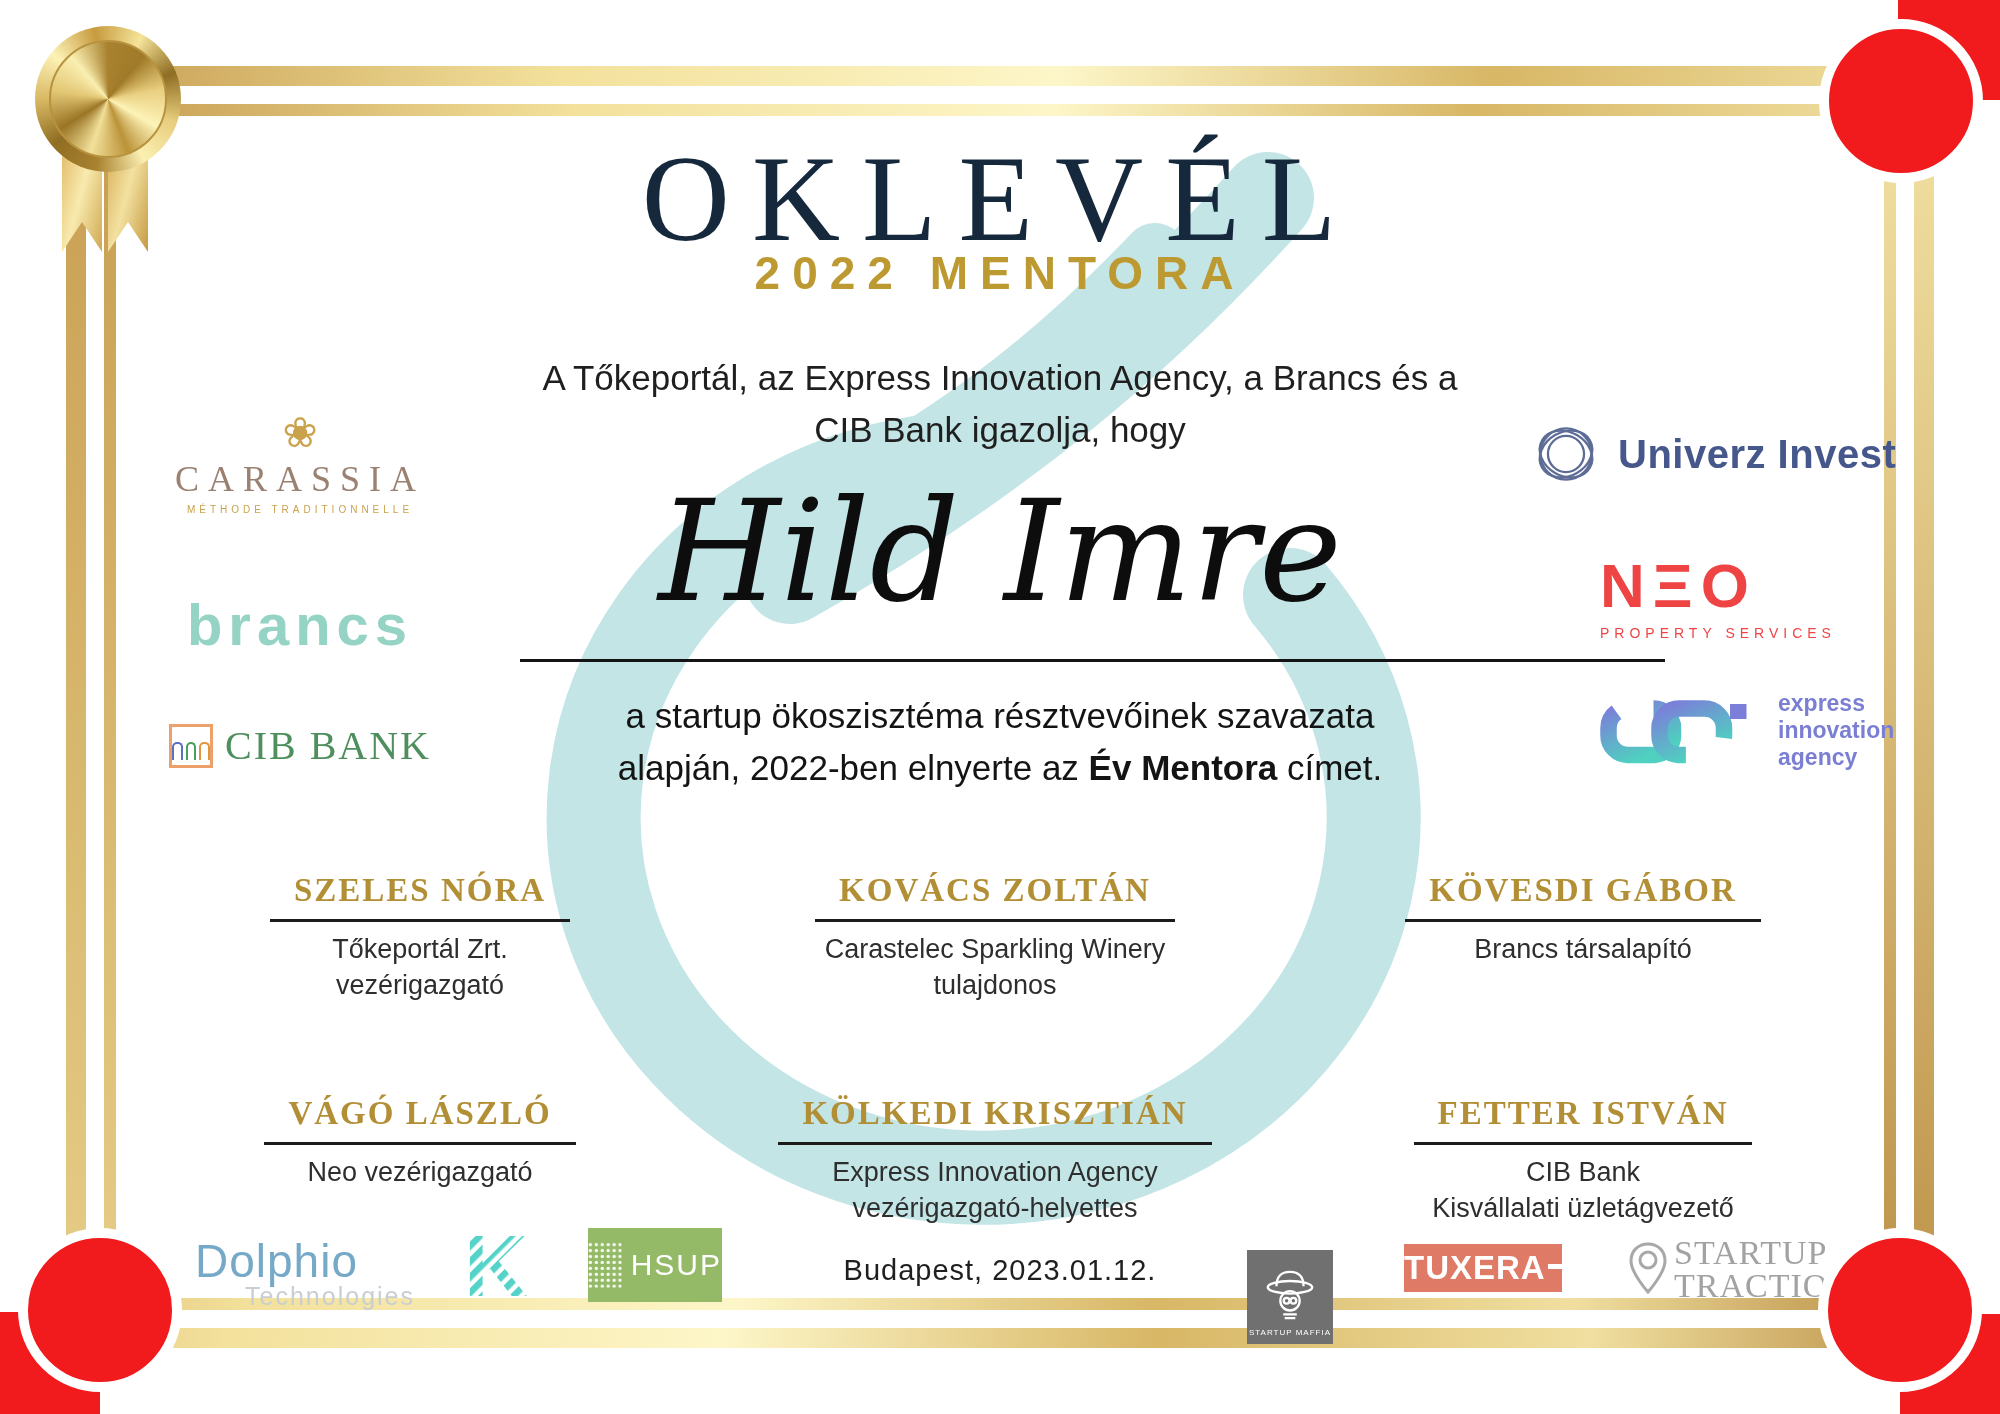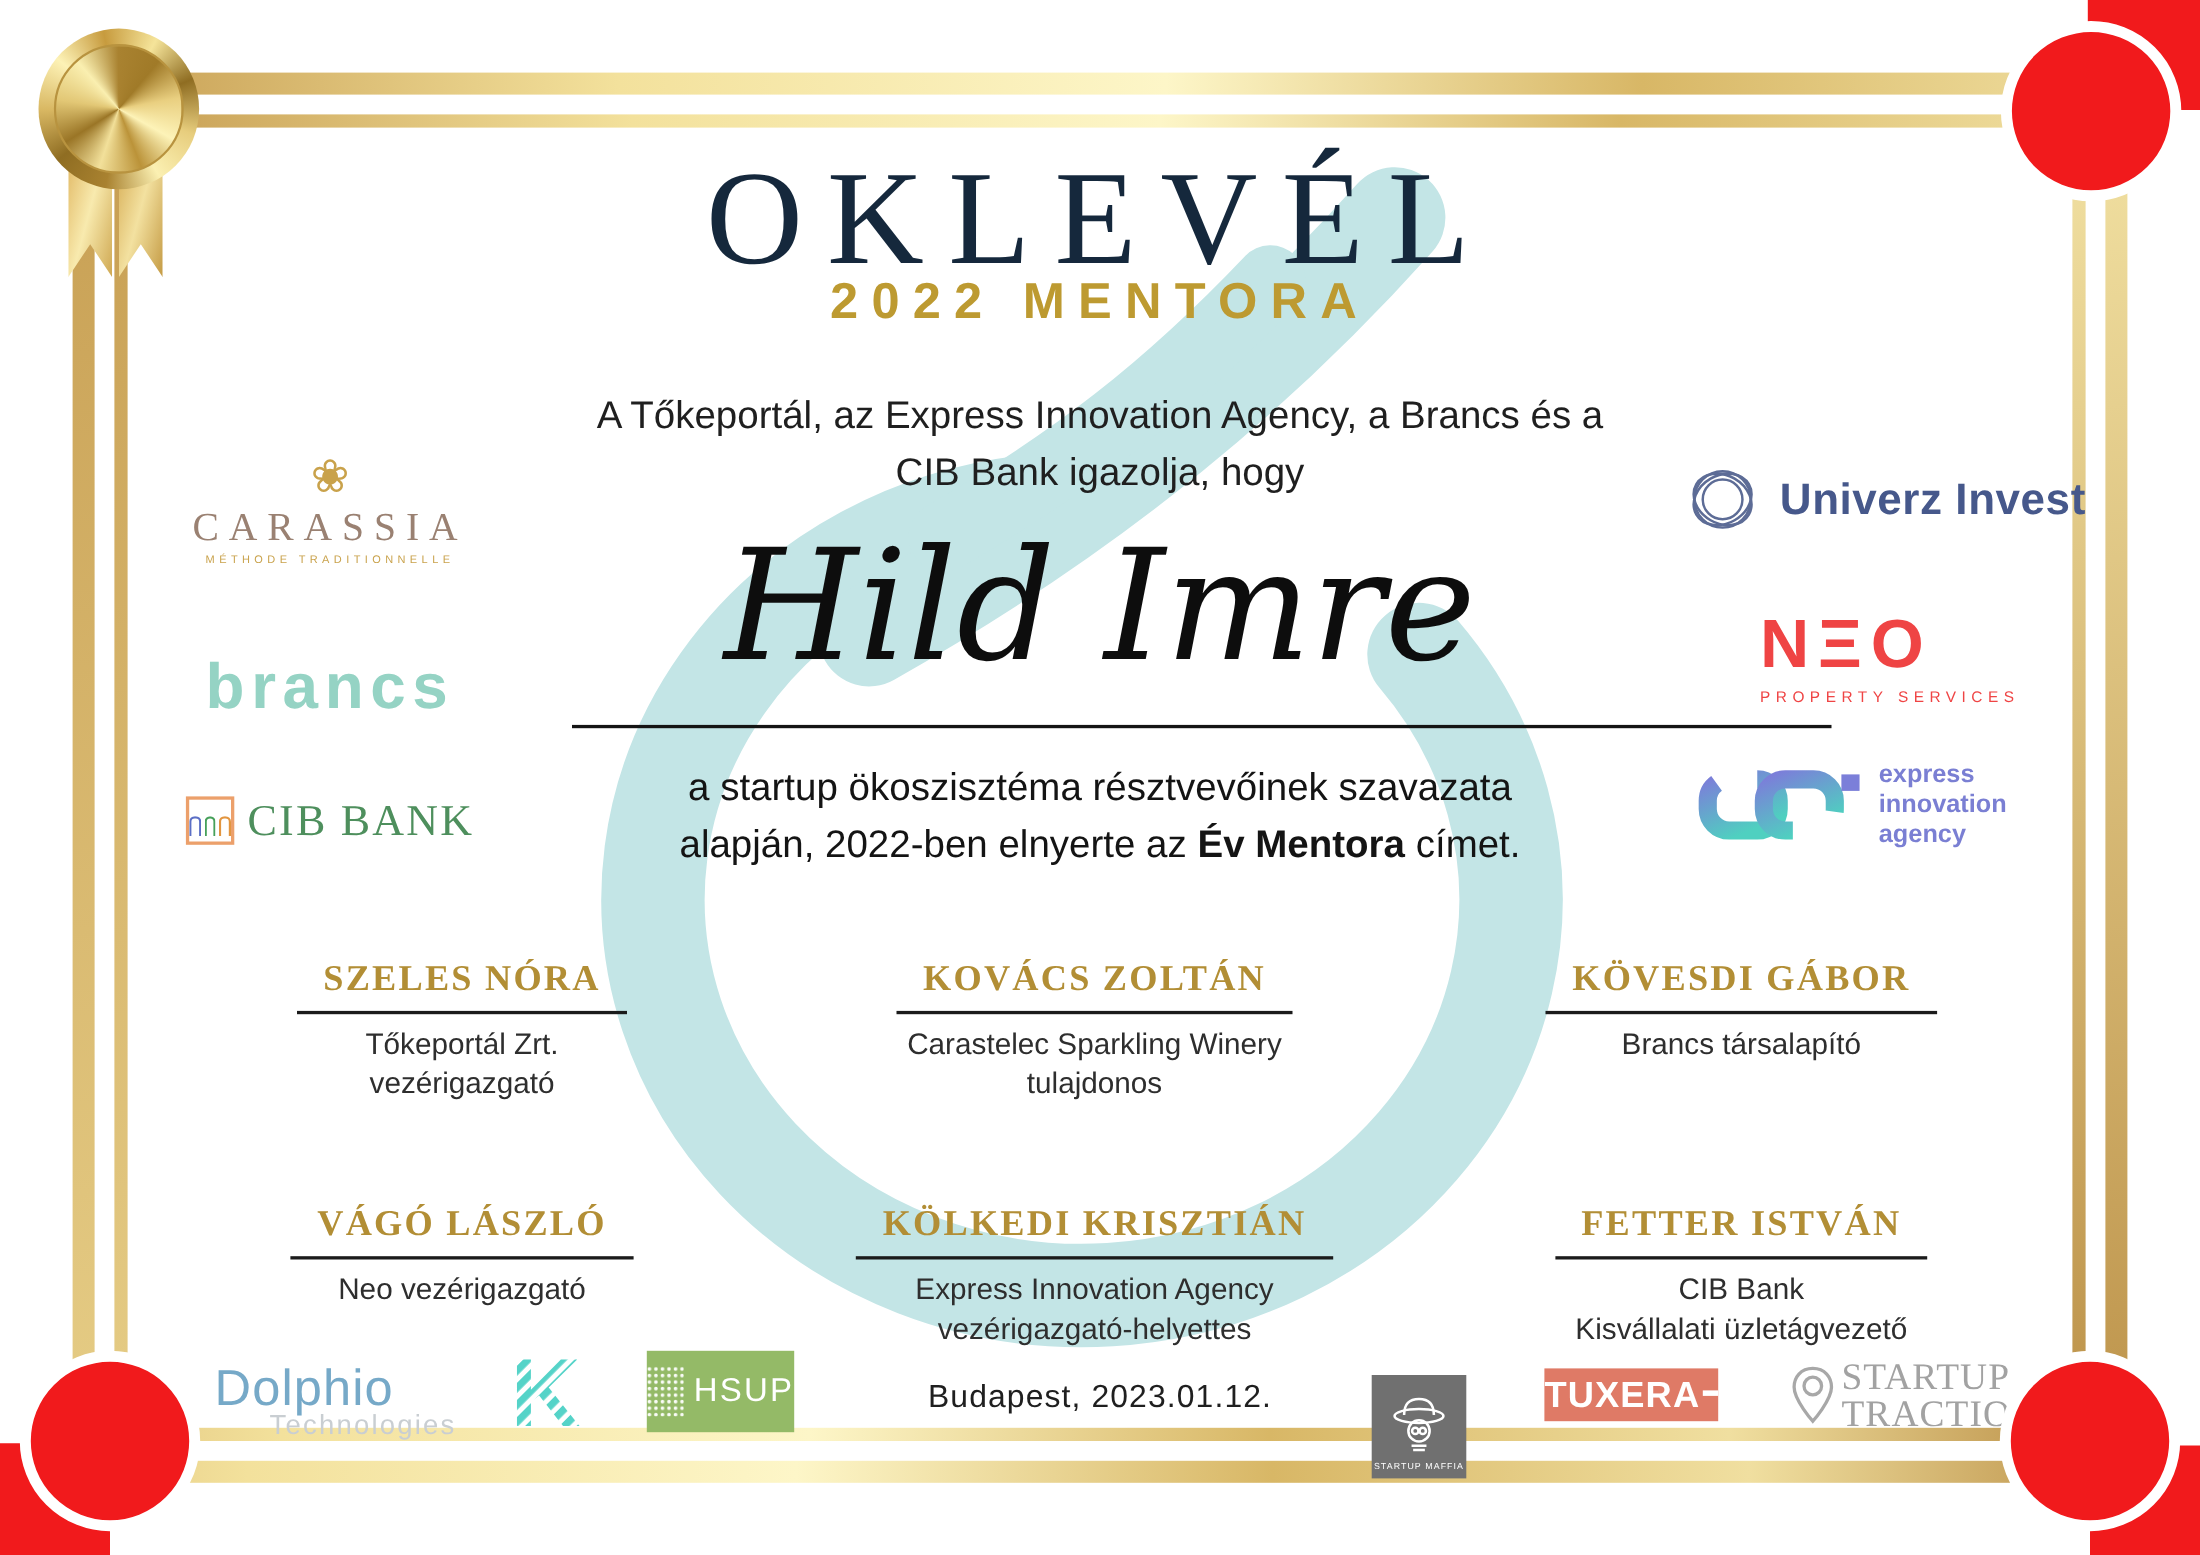--- a/index.html
+++ b/index.html
@@ -65,21 +65,21 @@
   .cib .arch{width:8px;height:16px;border:2.5px solid;border-bottom:none;border-radius:5px 5px 0 0;}
   .cib .a1{border-color:#5b6fc5;} .cib .a2{border-color:#46a05a;} .cib .a3{border-color:#e2953f;}
   .cib .word{font-family:"Liberation Serif",serif;font-size:40px;letter-spacing:2px;color:#4e8f5d;}
 
   
   .univerz{left:1528px;top:416px;width:390px;display:flex;align-items:center;gap:14px;z-index:2;}
   .univerz .word{font-size:40px;font-weight:bold;color:#46588b;letter-spacing:0.5px;}
   .neo{left:1600px;top:540px;width:330px;text-align:left;z-index:2;color:#ef4444;margin-top:15px;}
   .neo .word{font-size:62px;font-weight:bold;letter-spacing:8px;line-height:1;}
   .neo .tag{font-size:14px;letter-spacing:5px;margin-top:8px;}
-  .eia{left:1542px;top:690px;display:flex;align-items:center;gap:16px;z-index:2;}
+  .eia{left:1598px;top:690px;display:flex;align-items:center;gap:30px;z-index:2;}
   .eia .txt{font-size:23px;font-weight:bold;color:#7a7fd3;line-height:27px;text-align:left;}
 
   
   .sig{position:absolute;width:480px;text-align:center;z-index:2;}
   .sig .sname{display:inline-block;font-family:"Liberation Serif",serif;font-weight:bold;
               font-size:33px;letter-spacing:2px;color:#b28e35;
               border-bottom:3px solid #1b1b1b;padding:0 24px 10px;}
   .sig .role{font-size:27px;line-height:36px;color:#2e2e2e;margin-top:9px;}
   .sig.r1c1{left:180px;top:872px;} .sig.r1c2{left:755px;top:872px;} .sig.r1c3{left:1343px;top:872px;}
   .sig.r2c1{left:180px;top:1095px;} .sig.r2c2{left:755px;top:1095px;} .sig.r2c3{left:1343px;top:1095px;}

